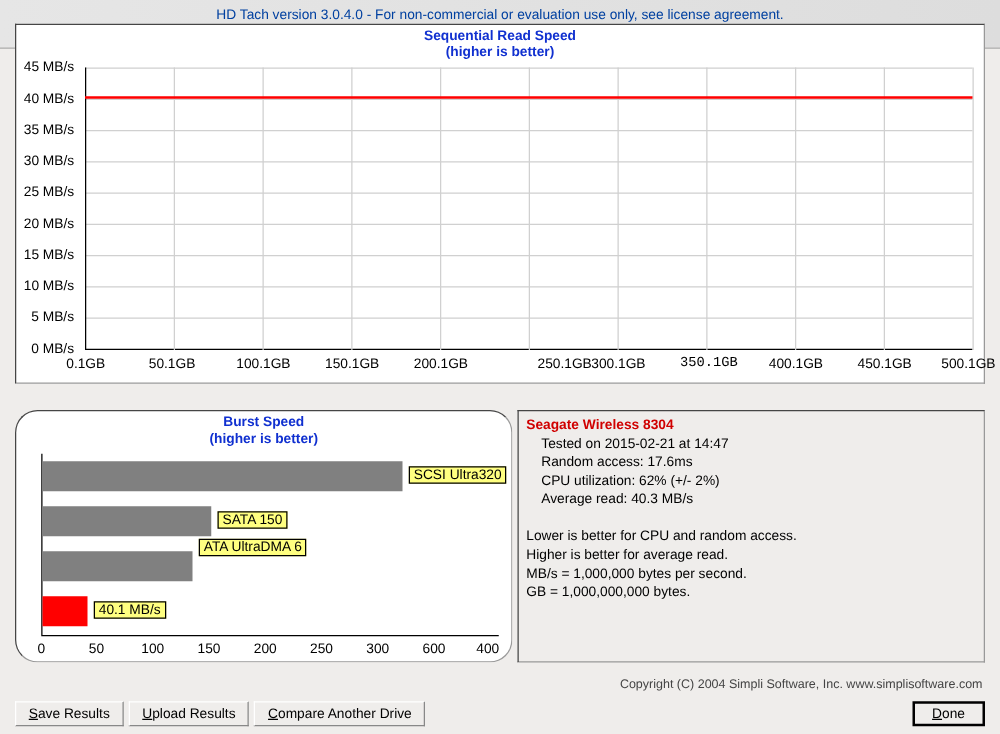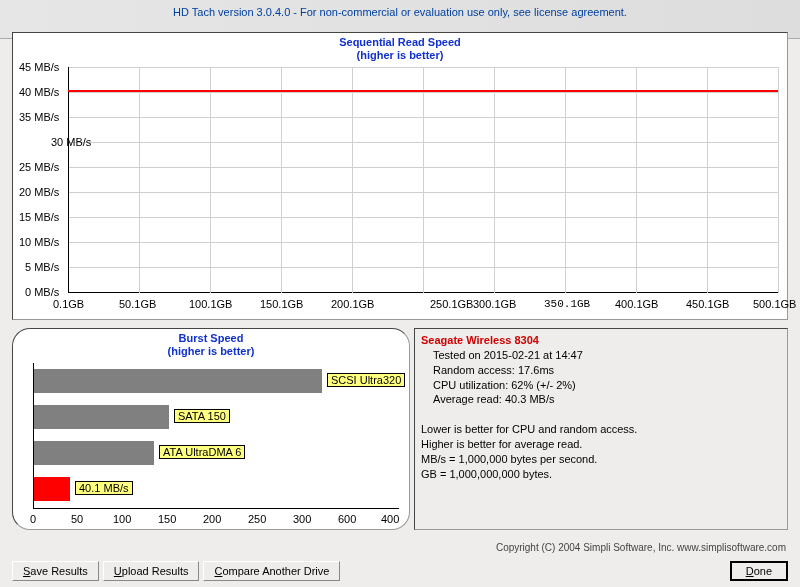--- a/index.html
+++ b/index.html
@@ -80,21 +80,21 @@
   }
   .read-line {
     position: absolute; height: 2px; background: #ff0000;
   }
 </style>
 </head>
 <body>
 
 <div class="title-bar">HD Tach version 3.0.4.0  -  For non-commercial or evaluation use only, see license agreement.</div>
 
-<div class="panel" style="left:12px; top:32px; width:776px; height:288px;">
+<div class="panel" style="left:12px; top:19px; width:776px; height:288px;">
   <div class="chart-title">
     <span>Sequential Read Speed</span><br>
     <span>(higher is better)</span>
   </div>
   <div style="position:absolute; left:55px; top:34px; width:710px; height:230px;">
 
     <div class="gridline" style="left:0;top:0;width:710px;height:1px;"></div>
     <div class="gridline" style="left:0;top:25px;width:710px;height:1px;"></div>
     <div class="gridline" style="left:0;top:50px;width:710px;height:1px;"></div>
     <div class="gridline" style="left:0;top:75px;width:710px;height:1px;"></div>
@@ -116,21 +116,21 @@
     <div class="gridline" style="left:568px;top:0;width:1px;height:226px;"></div>
     <div class="gridline" style="left:639px;top:0;width:1px;height:226px;"></div>
     <div class="gridline" style="left:710px;top:0;width:1px;height:226px;"></div>
 
     <div class="read-line" style="left:0; top:23px; width:710px;"></div>
   </div>
 
   <div class="y-label" style="left:6px;top:28px;">45 MB/s</div>
   <div class="y-label" style="left:6px;top:53px;">40 MB/s</div>
   <div class="y-label" style="left:6px;top:78px;">35 MB/s</div>
-  <div class="y-label" style="left:6px;top:103px;margin-left:32px;">30 MB/s</div>
+  <div class="y-label" style="left:6px;top:103px;">30 MB/s</div>
   <div class="y-label" style="left:6px;top:128px;">25 MB/s</div>
   <div class="y-label" style="left:6px;top:153px;">20 MB/s</div>
   <div class="y-label" style="left:6px;top:178px;">15 MB/s</div>
   <div class="y-label" style="left:6px;top:203px;">10 MB/s</div>
   <div class="y-label" style="left:12px;top:228px;">5 MB/s</div>
   <div class="y-label" style="left:12px;top:253px;">0 MB/s</div>
 
   <div class="x-label" style="top:265px;left:40px;">0.1GB</div>
   <div class="x-label" style="top:265px;left:106px;">50.1GB</div>
   <div class="x-label" style="top:265px;left:176px;">100.1GB</div>
@@ -151,21 +151,21 @@
   </div>
   <div style="position:absolute; left:20px; top:34px; width:366px; height:145px;">
     <div class="axis" style="left:0;top:0;width:1px;height:145px;"></div>
     <div class="axis" style="left:0;top:145px;width:366px;height:1px;"></div>
 
     <div class="bar gray" style="left:1px; top:6px;  width:288px;"></div>
     <div class="bar-label" style="left:294px; top:10px;">SCSI Ultra320</div>
     <div class="bar gray" style="left:1px; top:42px; width:135px;"></div>
     <div class="bar-label" style="left:141px; top:46px;">SATA 150</div>
     <div class="bar gray" style="left:1px; top:78px; width:120px;"></div>
-    <div class="bar-label" style="left:126px; top:82px;text-align:right;">ATA UltraDMA 6</div>
+    <div class="bar-label" style="left:126px; top:68px;text-align:right;">ATA UltraDMA 6</div>
     <div class="bar red" style="left:1px; top:114px; width:36px;"></div>
     <div class="bar-label" style="left:42px; top:118px;">40.1 MB/s</div>
   </div>
 
   <div class="x-label" style="top:184px;left:17px;">0</div>
   <div class="x-label" style="top:184px;left:58px;">50</div>
   <div class="x-label" style="top:184px;left:100px;">100</div>
   <div class="x-label" style="top:184px;left:145px;">150</div>
   <div class="x-label" style="top:184px;left:190px;">200</div>
   <div class="x-label" style="top:184px;left:235px;">250</div>

